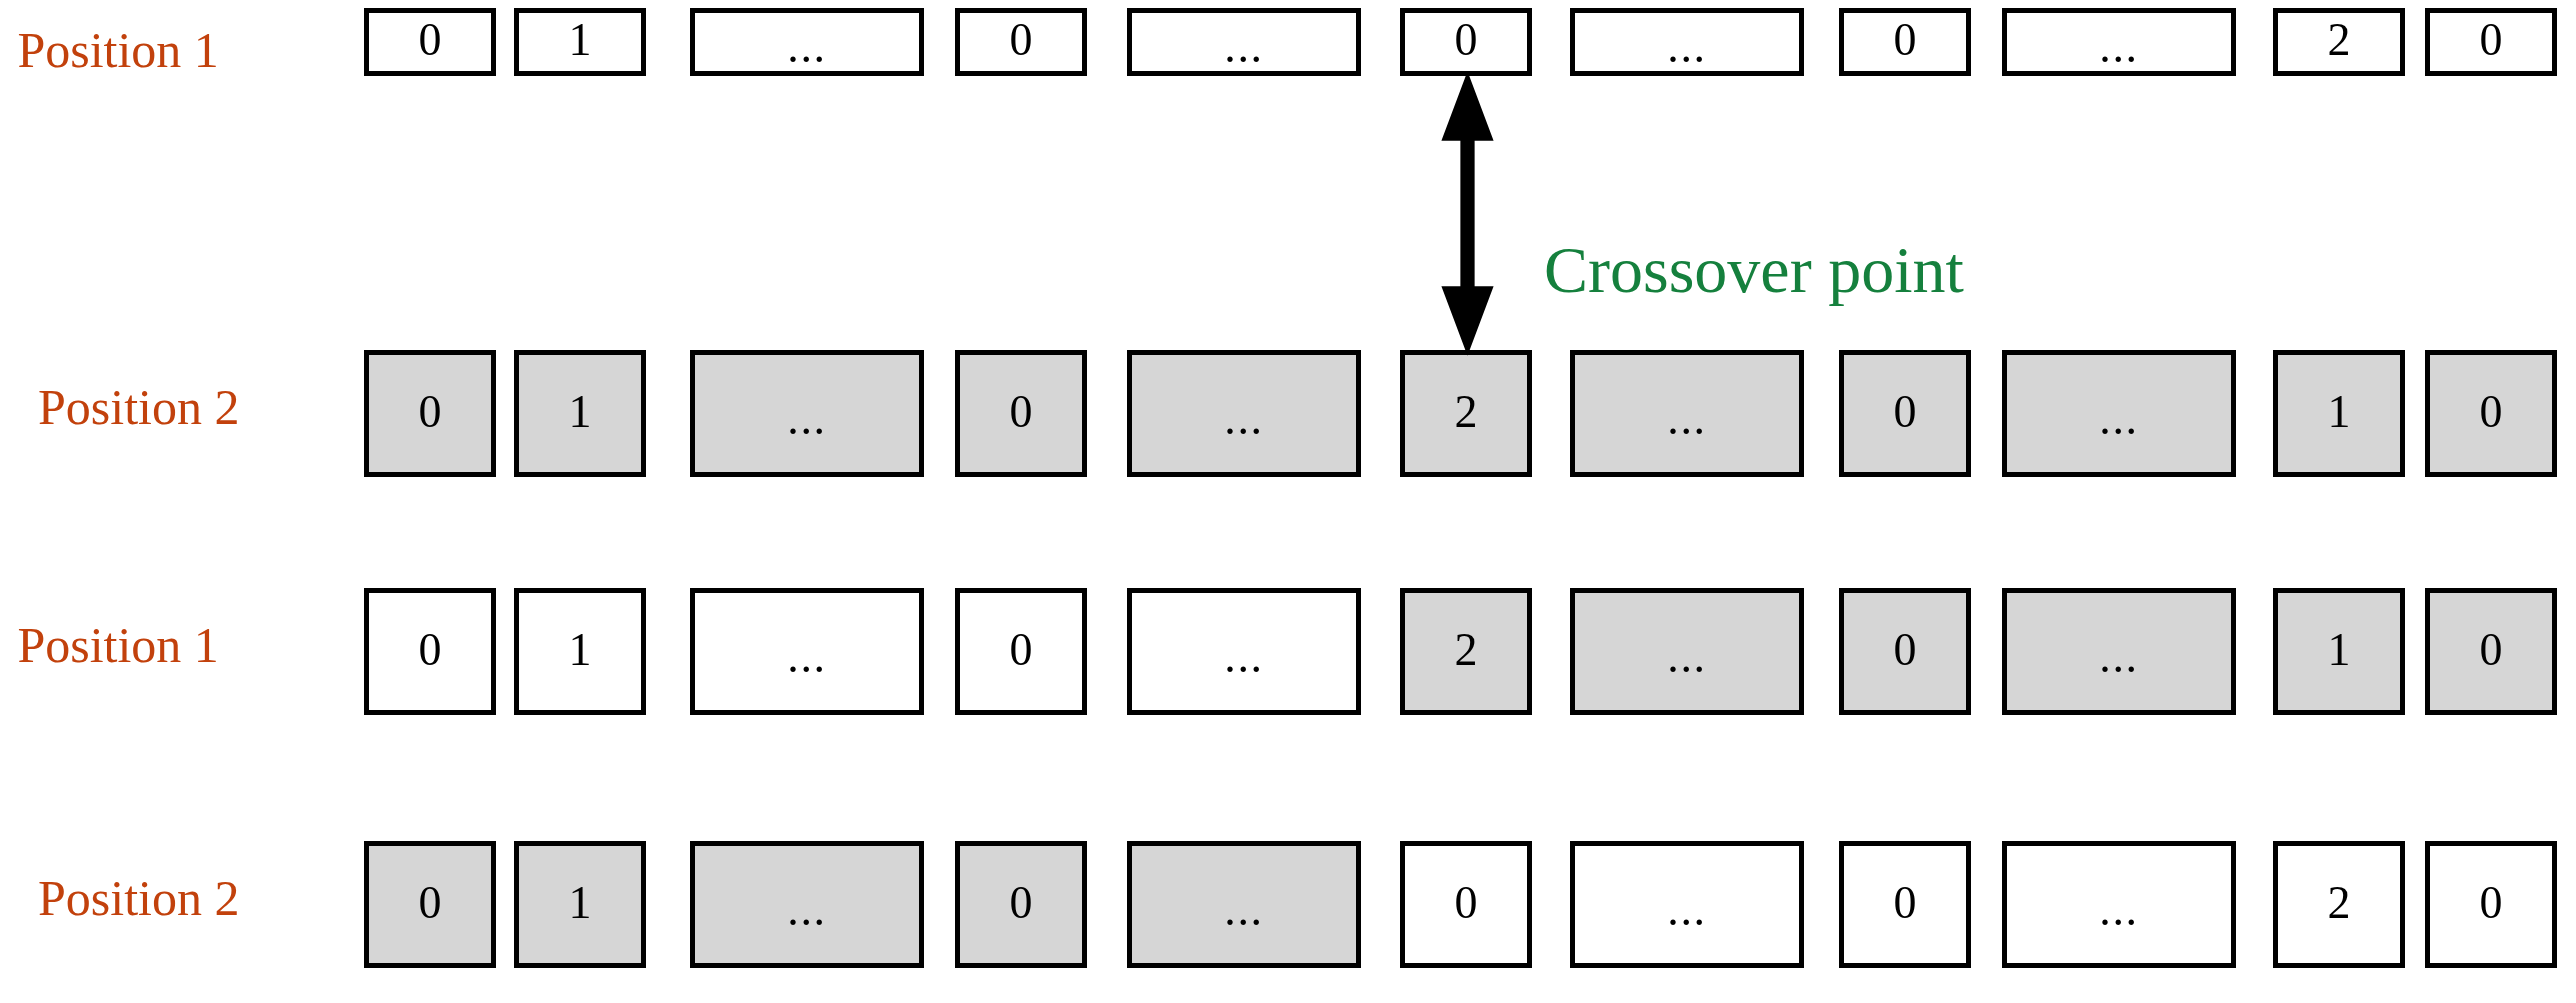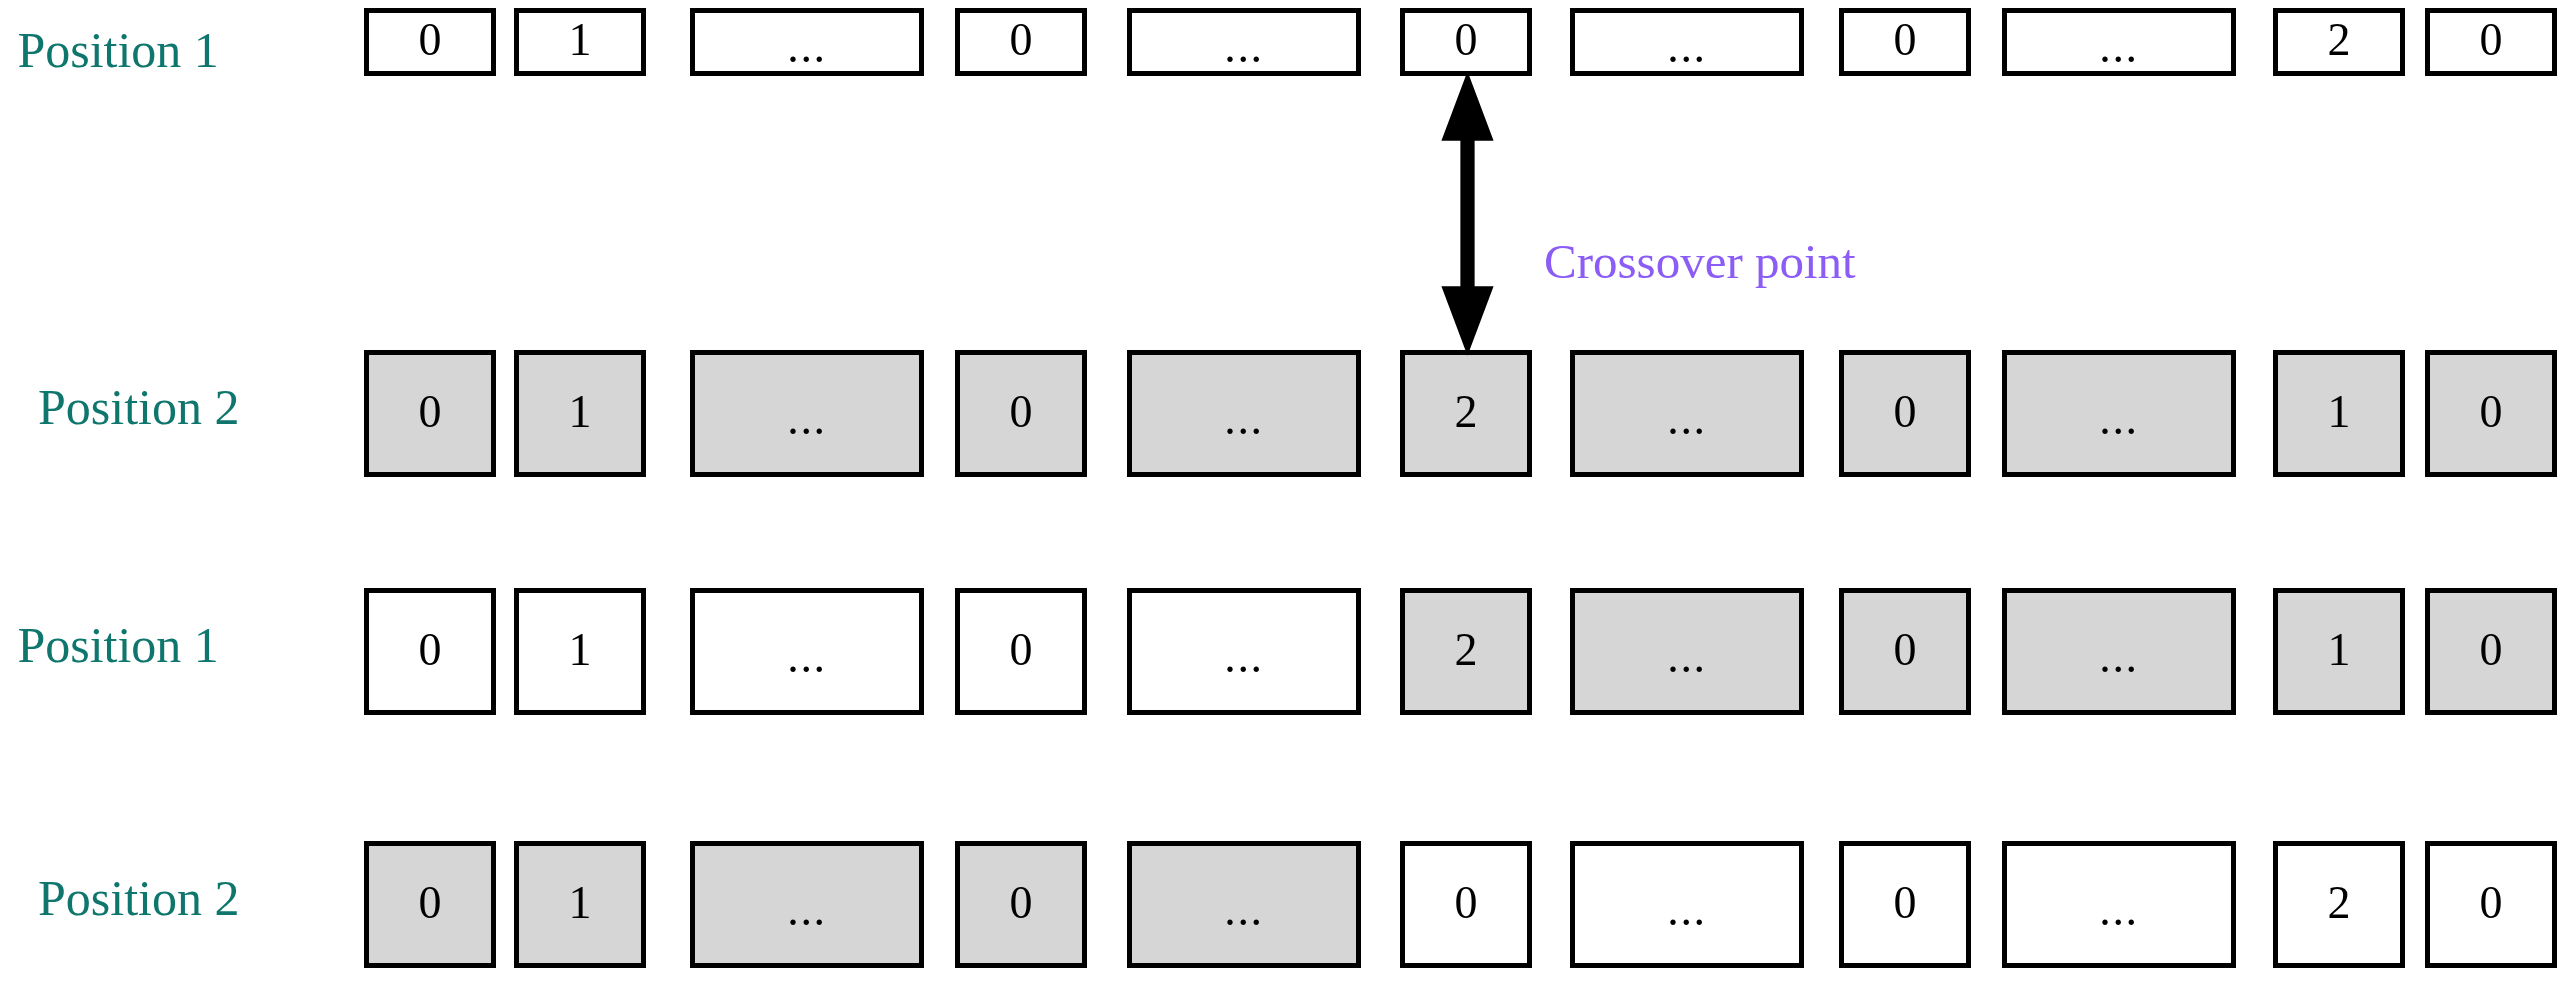--- a/index.html
+++ b/index.html
@@ -24,21 +24,21 @@
     position: absolute;
     left: 0;
     width: 2576px;
   }
 
   .row-label {
     position: absolute;
     top: 0;
     font-size: 50px;
     line-height: 1;
-    color: #0f766e;
+    color: #c2410c;
     white-space: nowrap;
     font-family: "Liberation Serif", "DejaVu Serif", serif;
   }
 
   .cells {
     position: absolute;
     top: 0;
     left: 0;
     height: 100%;
   }
@@ -68,23 +68,23 @@
     letter-spacing: 1.6px;
     transform: translateY(4.7px);
   }
 
   
   #crossover-arrow {
     position: absolute;
   }
   #crossover-label {
     position: absolute;
-    font-size: 49px;
+    font-size: 66px;
     line-height: 1;
-    color: #8b5cf6;
+    color: #15803d;
     white-space: nowrap;
     font-family: "Liberation Serif", "DejaVu Serif", serif;
   }
 </style>
 </head>
 <body>
 
 <div id="stage">
 
   <div id="rows-container">

